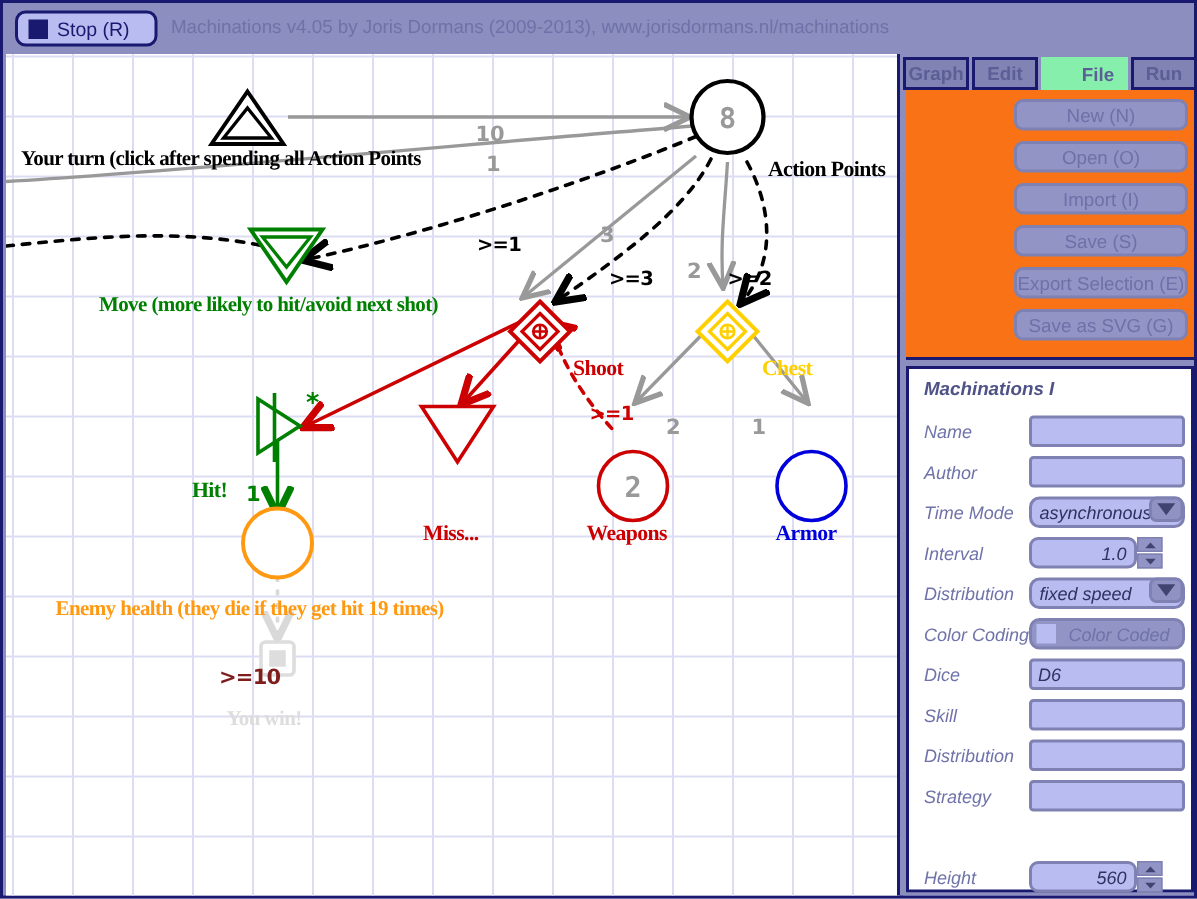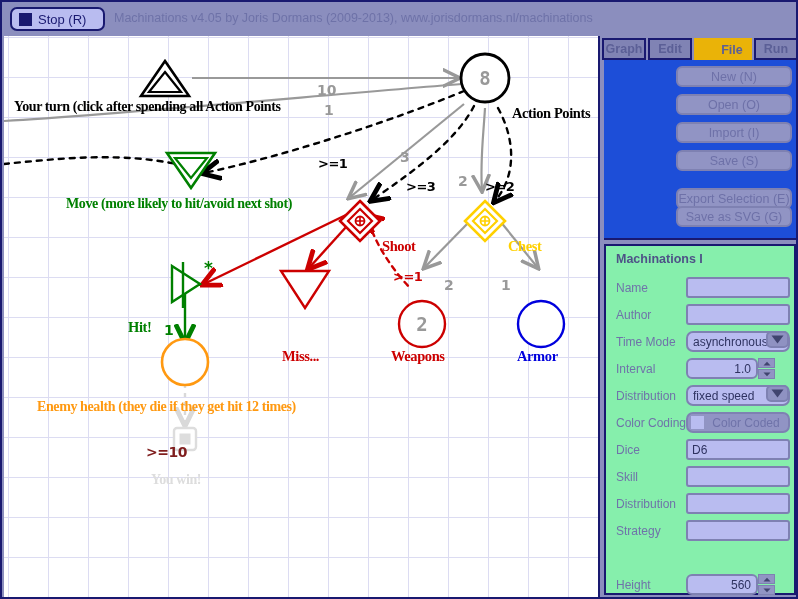--- a/index.html
+++ b/index.html
@@ -136,32 +136,32 @@
     font-size: 12.5px;
     font-weight: bold;
     display: flex;
     align-items: center;
     justify-content: center;
     box-sizing: border-box;
     cursor: pointer;
   }
   .tab:last-child { margin-right: 0; }
   .tab.active {
-    background: #eab308;
+    background: #86efac;
     border: none;
     color: #5b5f96;
     height: 24px;
     padding-left: 18px;
   }
   #file-buttons {
     position: absolute;
     left: 2px; top: 24px;
     width: 192px;
     height: 180px;
-    background: #1d4ed8;
+    background: #f97316;
     border-bottom: 2px solid #191970;
     box-sizing: border-box;
   }
   .fbtn {
     position: absolute;
     right: 4px;
     width: 116px;
     height: 21px;
     border: 2px solid #7e81b2;
     border-radius: 6px;
@@ -173,24 +173,25 @@
     justify-content: center;
     box-sizing: border-box;
     cursor: pointer;
   }
 
   #props {
     position: absolute;
     left: 2px; top: 208px;
     width: 192px;
     height: 351px;
-    background: #86efac;
+    background: #ffffff;
     border: 2px solid #191970;
     border-top: 2px solid #191970;
     box-sizing: border-box;
+    font-style: italic;
   }
   #props-title {
     position: absolute;
     left: 10px; top: 6px;
     font-size: 12.5px;
     font-weight: bold;
     color: #4e5287;
   }
   .prow {
     position: absolute;
@@ -413,21 +414,21 @@
 
     <div class="lbl" style="left:10px; top:63px; font-size:14px; color:#000000;">Your turn (click after spending all Action Points</div>
     <div class="lbl" style="left:62px; top:160px; font-size:14px; color:#008000;">Move (more likely to hit/avoid next shot)</div>
     <div class="lbl" style="left:508px; top:69px; font-size:14.5px; color:#000000;">Action Points</div>
     <div class="lbl" style="left:378px; top:202px; font-size:14.5px; color:#cc0000;">Shoot</div>
     <div class="lbl" style="left:504px; top:202px; font-size:14.5px; color:#ffd000;">Chest</div>
     <div class="lbl" style="left:124px; top:283px; font-size:14.5px; color:#008000;">Hit!</div>
     <div class="lbl" style="left:278px; top:312px; font-size:14.5px; color:#cc0000;">Miss...</div>
     <div class="lbl" style="left:387px; top:312px; font-size:14.5px; color:#cc0000;">Weapons</div>
     <div class="lbl" style="left:513px; top:312px; font-size:14.5px; color:#0000dd;">Armor</div>
-    <div class="lbl" style="left:33px; top:363px; font-size:14px; color:#ff9911;">Enemy health (they die if they get hit 12 times)</div>
+    <div class="lbl" style="left:33px; top:363px; font-size:14px; color:#ff9911;">Enemy health (they die if they get hit 19 times)</div>
     <div class="lbl" style="left:147px; top:436px; font-size:14px; color:#dddddd;">You win!</div>
 
     <div class="numlbl" style="left:313px; top:46px;">10</div>
     <div class="numlbl" style="left:320px; top:66px;">1</div>
     <div class="numlbl" style="left:396px; top:113px;">3</div>
     <div class="numlbl" style="left:454px; top:137px;">2</div>
     <div class="numlbl" style="left:440px; top:241px;">2</div>
     <div class="numlbl" style="left:497px; top:241px;">1</div>
     <div class="numlbl" style="left:160px; top:286px; color:#008000;">1</div>
 
@@ -445,21 +446,21 @@
       <div class="tab">Edit</div>
       <div class="tab active">File</div>
       <div class="tab">Run</div>
     </div>
 
     <div id="file-buttons">
       <div class="fbtn" style="top:6px;">New (N)</div>
       <div class="fbtn" style="top:34px;">Open (O)</div>
       <div class="fbtn" style="top:62px;">Import (I)</div>
       <div class="fbtn" style="top:90px;">Save (S)</div>
-      <div class="fbtn" style="top:118px;margin-top:10px;">Export Selection (E)</div>
+      <div class="fbtn" style="top:118px;">Export Selection (E)</div>
       <div class="fbtn" style="top:146px;">Save as SVG (G)</div>
     </div>
 
     <div id="props">
       <div id="props-title">Machinations I</div>
 
       <div class="prow" style="top:30px;">
         <div class="plabel">Name</div>
         <div class="pfield"></div>
       </div>

